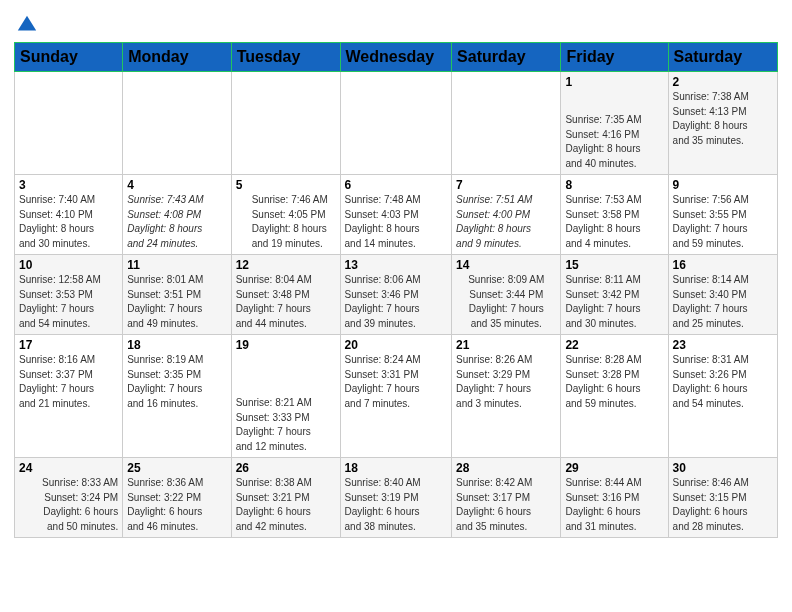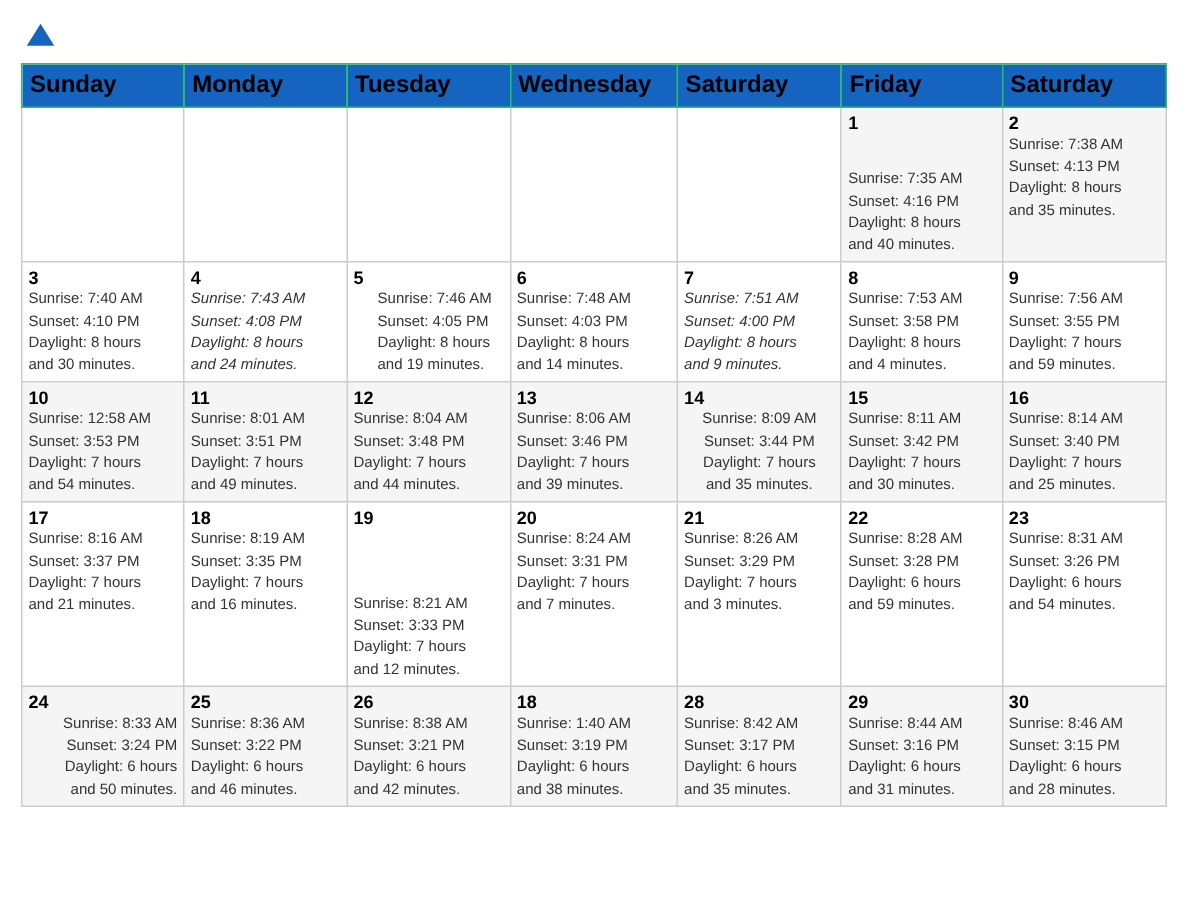--- a/index.html
+++ b/index.html
@@ -320,21 +320,21 @@
           </td>
           <td>
             <span class="day-num">26</span>
             <div class="day-detail" style="white-space: pre-line;">Sunrise: 8:38 AM
 Sunset: 3:21 PM
 Daylight: 6 hours
 and 42 minutes.</div>
           </td>
           <td>
             <span class="day-num">18</span>
-            <div class="day-detail" style="white-space: pre-line;">Sunrise: 1:40 AM
+            <div class="day-detail" style="white-space: pre-line;">Sunrise: 8:40 AM
 Sunset: 3:19 PM
 Daylight: 6 hours
 and 38 minutes.</div>
           </td>
           <td>
             <span class="day-num">28</span>
             <div class="day-detail" style="white-space: pre-line;">Sunrise: 8:42 AM
 Sunset: 3:17 PM
 Daylight: 6 hours
 and 35 minutes.</div>

